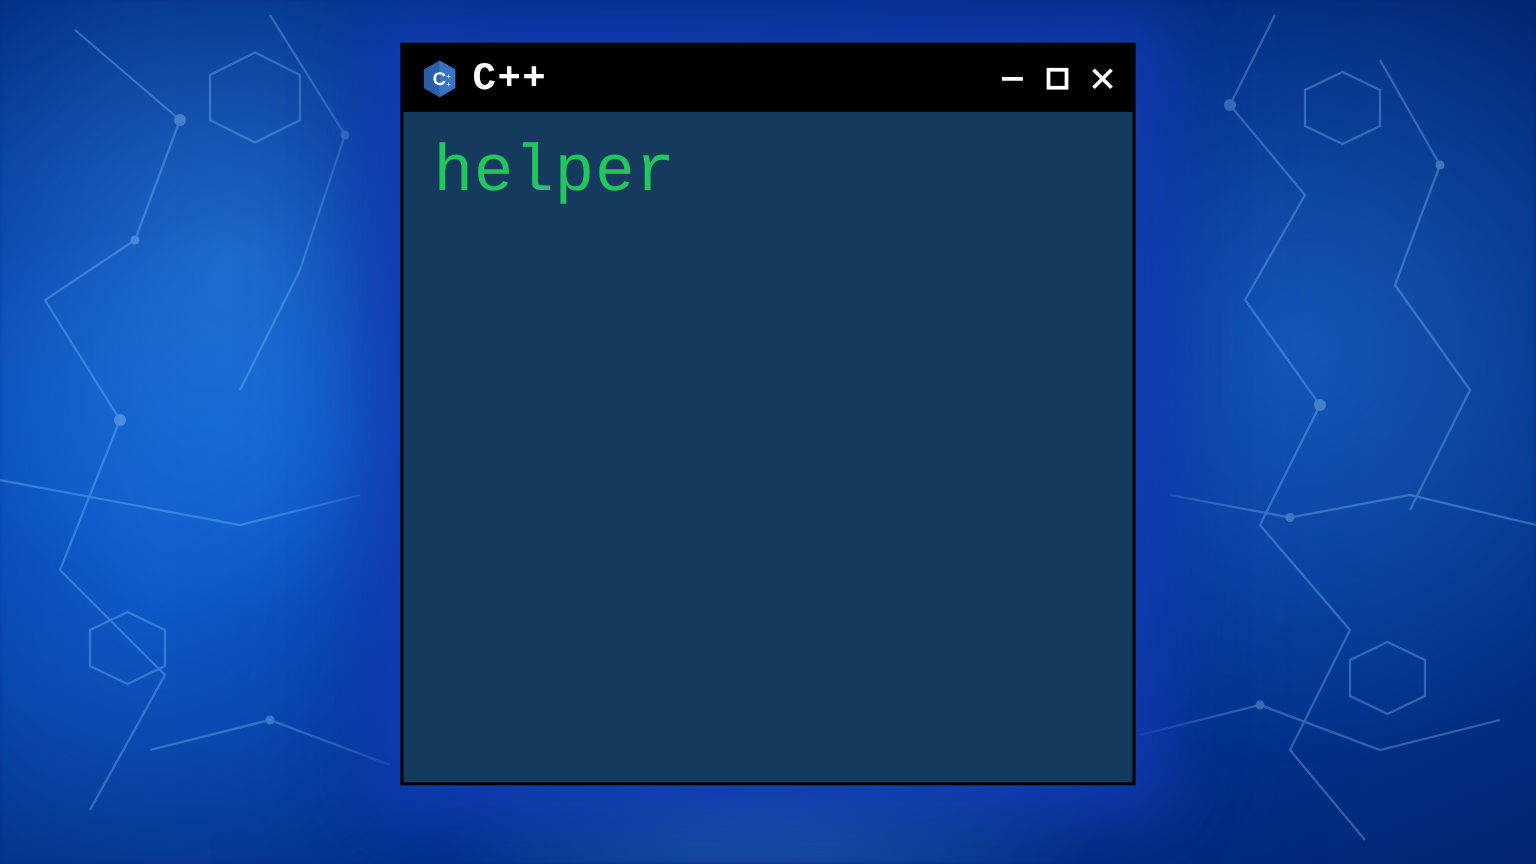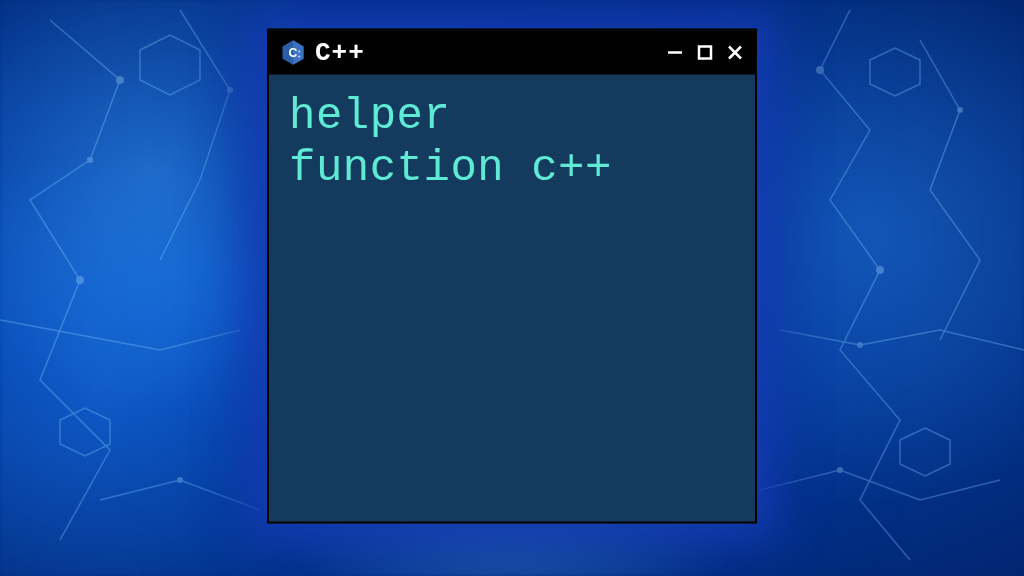--- a/index.html
+++ b/index.html
@@ -73,21 +73,21 @@
     .ctrl {
       width: 20px;
       height: 20px;
       display: flex;
       align-items: center;
       justify-content: center;
       cursor: pointer;
     }
     .content {
       padding: 16px 20px;
-      color: #5eead4;
+      color: #22c55e;
       font-size: 44px;
       line-height: 1.18;
       font-family: 'Courier New', monospace;
       letter-spacing: 0.5px;
     }
   </style>
 </head>
 <body>
 
 <div class="bg-texture"></div>
@@ -147,15 +147,14 @@
       <div class="ctrl">
         <svg width="18" height="18" viewBox="0 0 18 18">
           <line x1="3" y1="3" x2="15" y2="15" stroke="#fff" stroke-width="2.5"></line>
           <line x1="15" y1="3" x2="3" y2="15" stroke="#fff" stroke-width="2.5"></line>
         </svg>
       </div>
     </div>
   </div>
   <div class="content">
     <div>helper</div>
-    <div>function c++</div>
   </div>
 </div>
 
 </body></html>

